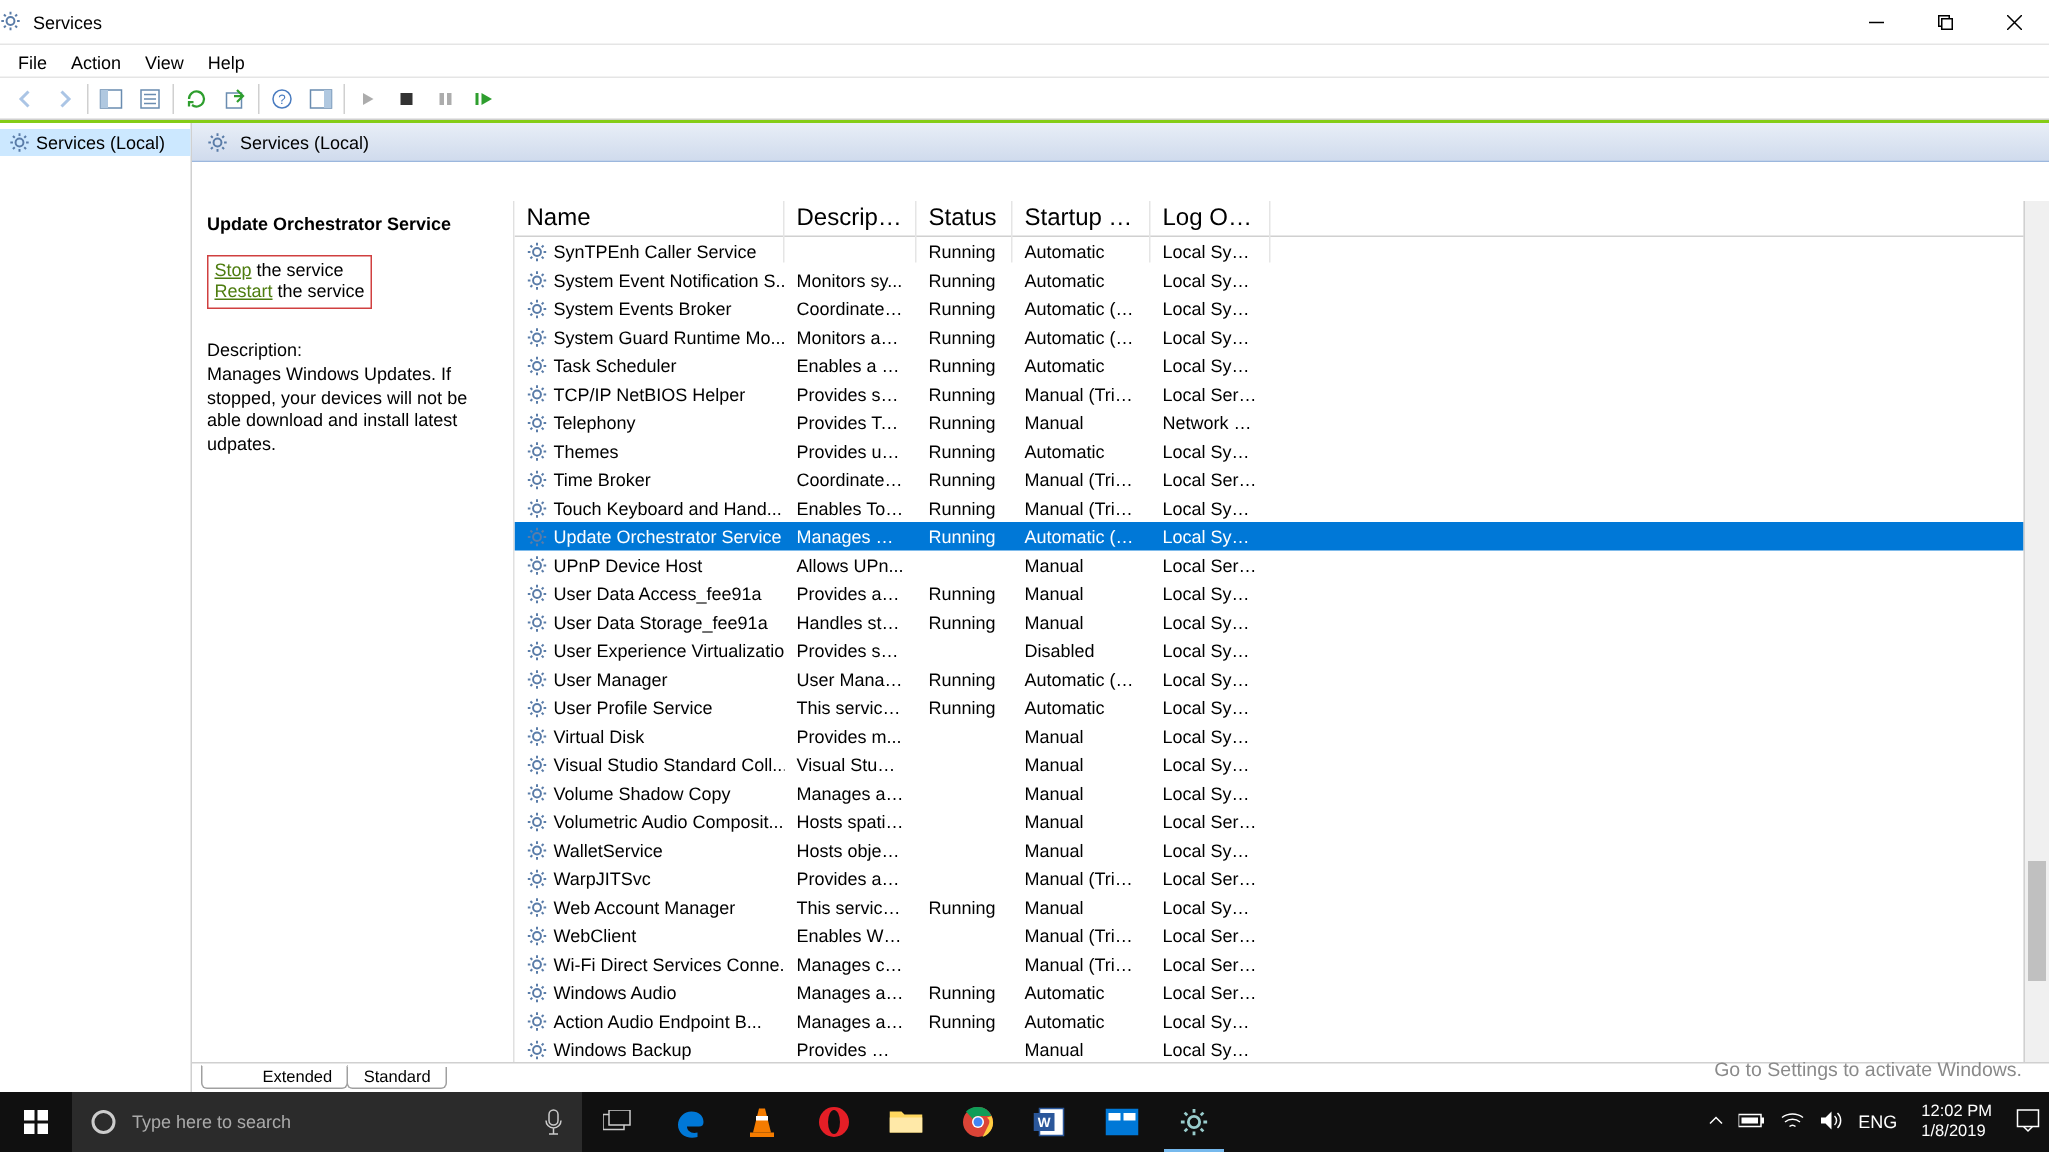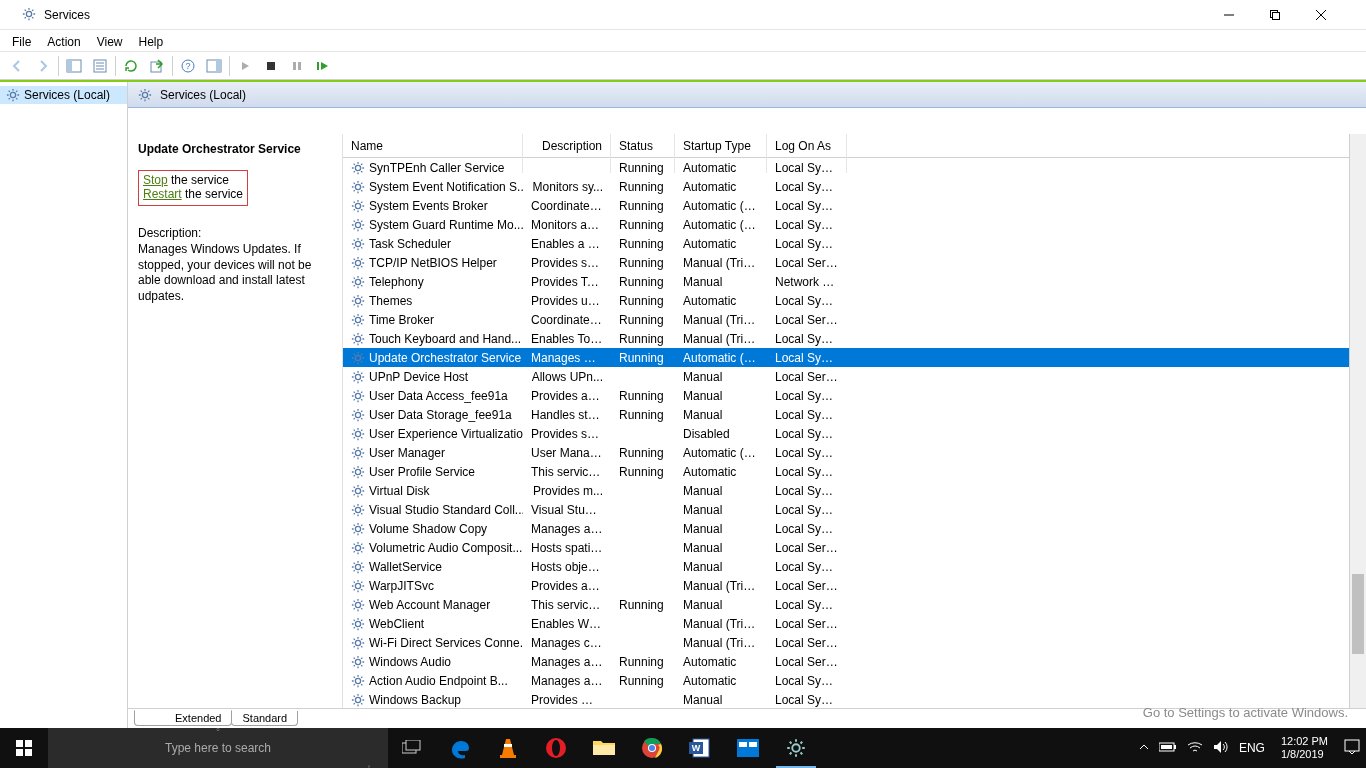--- a/index.html
+++ b/index.html
@@ -1,19 +1,19 @@
 <!DOCTYPE html>
 <html><head>
 <meta charset="utf-8">
 <style>
 * { box-sizing: border-box; margin: 0; padding: 0; }
 body { font-family: "Segoe UI", Tahoma, sans-serif; font-size: 12px; overflow: hidden; width: 1366px; height: 768px; background: #fff; position: relative; }
 
 
-.titlebar { height: 30px; display: flex; align-items: center; padding: 0 22px; border-bottom: 1px solid #e5e5e5; }
+.titlebar { height: 30px; display: flex; align-items: center; padding: 0 0; border-bottom: 1px solid #e5e5e5; }
 .titlebar .app-icon { width: 16px; height: 16px; margin-right: 6px; }
 .titlebar .title { flex: 1; font-size: 12px; }
 .win-controls { display: flex; }
 .win-btn { width: 46px; height: 30px; display: flex; align-items: center; justify-content: center; font-size: 10px; }
 
 
 .menubar { height: 22px; display: flex; align-items: flex-end; padding: 0 4px; border-bottom: 1px solid #e5e5e5; }
 .menu-item { padding: 2px 8px; font-size: 12px; }
 
 
@@ -38,44 +38,44 @@
 .details-panel { width: 215px; padding: 8px 10px; font-size: 12px; border-right: 1px solid #e0e0e0; }
 .details-panel .svc-name { font-weight: bold; margin-bottom: 14px; font-size: 12px; }
 .details-panel .action-links { margin-bottom: 20px; border: 1px solid #d04040; padding: 2px 4px 4px 4px; display: inline-block; }
 .details-panel a { color: #4d7c0f; text-decoration: underline; cursor: pointer; }
 .details-panel .desc-label { margin-bottom: 2px; }
 .details-panel .desc-text { line-height: 1.3; }
 
 
 .list-wrap { flex: 1; overflow: hidden; position: relative; }
 .list-header { display: flex; border-bottom: 1px solid #d0d0d0; height: 24px; align-items: center; position: sticky; top: 0; background: #fff; }
-.list-header .col { padding: 20px 8px; font-size: 12px; border-right: 1px solid #e5e5e5; position: relative; white-space: nowrap; overflow: hidden; text-overflow: ellipsis; }
+.list-header .col { padding: 20px 8px; font-size: 16px; border-right: 1px solid #e5e5e5; position: relative; white-space: nowrap; overflow: hidden; text-overflow: ellipsis; }
 .list-header .col.sort::after { content: "˄"; position: absolute; top: -2px; left: 50%; transform: translateX(-50%); font-size: 9px; color: #666; }
 .list-body { overflow-y: auto; height: calc(100% - 24px); }
 .row { display: flex; height: 19px; align-items: center; font-size: 12px; white-space: nowrap; }
 .row.selected { background: #0078d7; color: #fff; }
 .cell { padding: 0 8px; overflow: hidden; text-overflow: ellipsis; white-space: nowrap; }
 .cell.name { display: flex; align-items: center; gap: 4px; }
 .svc-icon { width: 14px; height: 14px; flex-shrink: 0; }
 
 .col-name { width: 180px; }
-.col-desc { width: 88px; text-align: right; }
+.col-desc { width: 88px; }
 .col-status { width: 64px; }
 .col-startup { width: 92px; }
 .col-logon { width: 80px; }
 
 
 .tabs-bottom { position: absolute; bottom: 0; left: 0; height: 20px; display: flex; align-items: center; padding-left: 6px; background: #fff; border-top: 1px solid #d0d0d0; width: 100%; }
 .tab { padding: 1px 10px; border: 1px solid #a0a0a0; border-top: none; border-radius: 0 0 4px 4px; margin-right: -1px; font-size: 11px; background: #fff; }
 .tab.active { border-top: 1px solid #fff; margin-top: -1px; padding-left: 40px; }
 
 
 .taskbar { position: absolute; bottom: 0; left: 0; right: 0; height: 40px; background: #101010; display: flex; align-items: center; color: #fff; font-size: 12px; }
 .start-btn { width: 48px; height: 40px; display: flex; align-items: center; justify-content: center; }
-.search-box { display: flex; align-items: center; background: #2b2b2b; height: 40px; width: 340px; padding: 0 12px; gap: 10px; color: #aaa; flex-direction: column; }
+.search-box { display: flex; align-items: center; background: #2b2b2b; height: 40px; width: 340px; padding: 0 12px; gap: 10px; color: #aaa; }
 .task-icons { display: flex; align-items: center; height: 40px; }
 .task-icon { width: 48px; height: 40px; display: flex; align-items: center; justify-content: center; position: relative; }
 .task-icon.active::after { content: ""; position: absolute; bottom: 0; left: 4px; right: 4px; height: 2px; background: #76b9ed; }
 .tray { margin-left: auto; display: flex; align-items: center; height: 40px; gap: 10px; padding-right: 6px; }
 .tray-clock { line-height: 1.2; font-size: 11px; padding: 0 6px; }
 
 
 .vscroll { position: absolute; right: 0; top: 0; bottom: 20px; width: 17px; background: #f0f0f0; border-left: 1px solid #d0d0d0; }
 .vscroll .thumb { position: absolute; left: 2px; right: 2px; top: 440px; height: 80px; background: #c0c0c0; }
 

